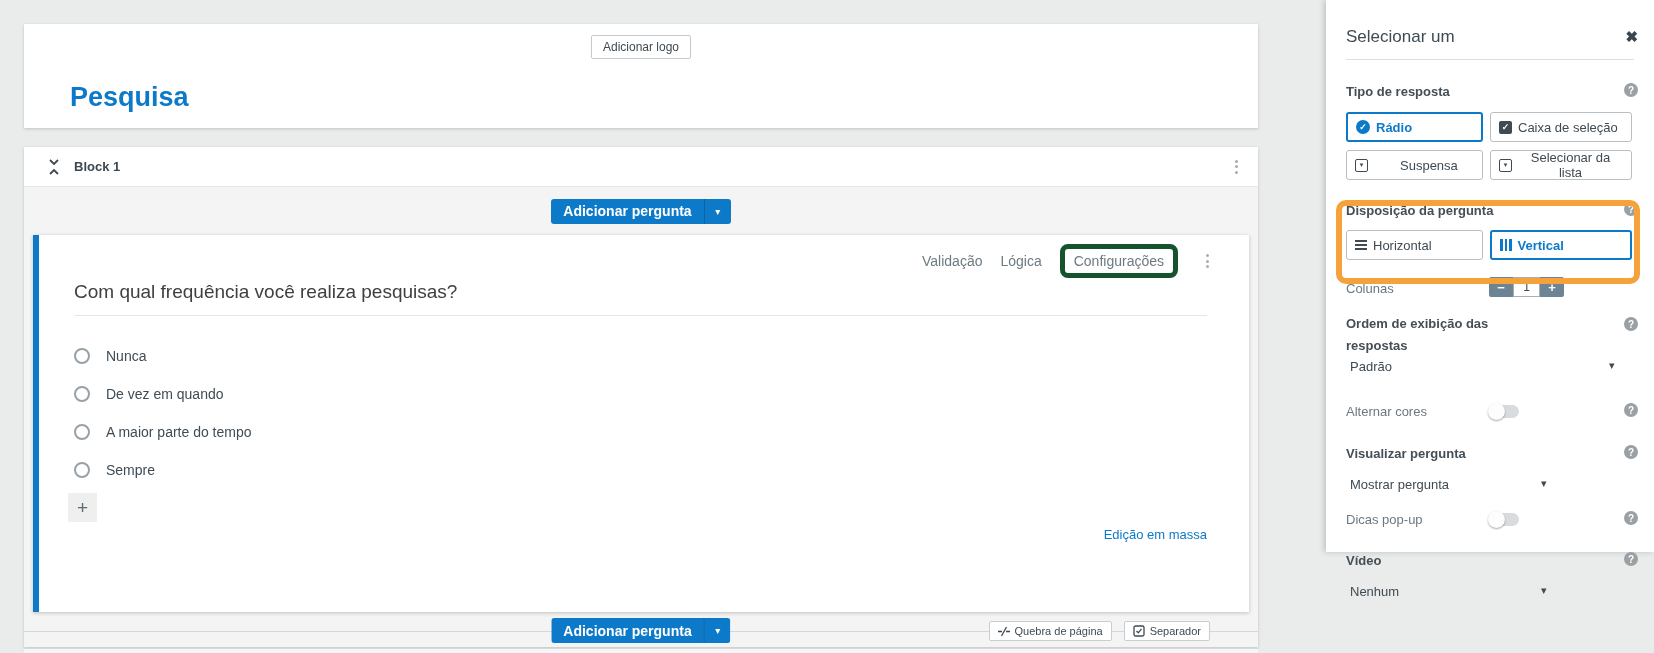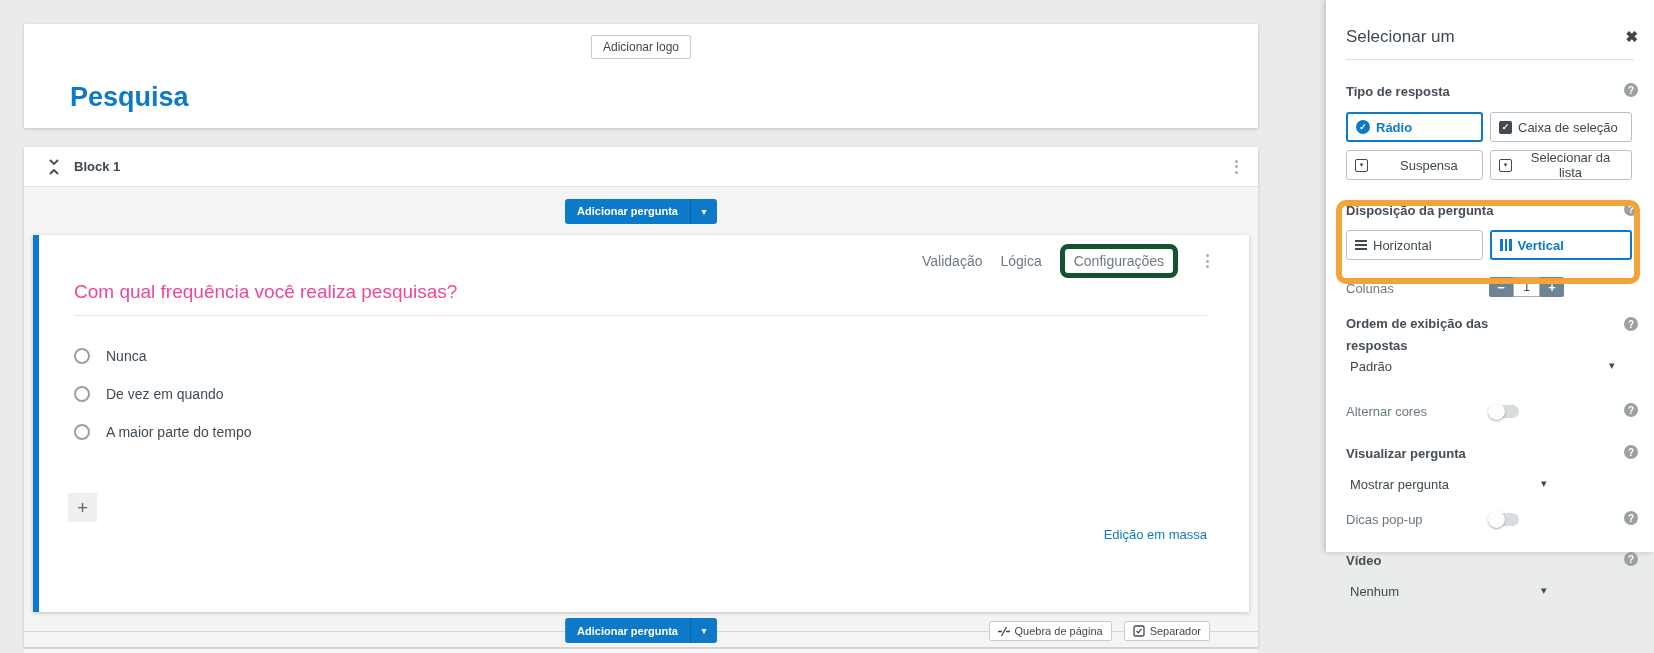--- a/index.html
+++ b/index.html
@@ -26,37 +26,37 @@
   .collapse-btn { margin:0 14px 0 8px; cursor:pointer; display:flex; }
   .block-name { font-size:13px; font-weight:700; color:#3c4852; }
   .kebab { display:flex; flex-direction:column; gap:2.5px; cursor:pointer; padding:4px; }
   .kebab i { width:3px; height:3px; border-radius:50%; background:#a4adb2; }
   .block-kebab { margin-left:auto; }
 
   .add-q-row-top { position:absolute; left:0; top:40px; width:100%; height:48px;
     display:flex; justify-content:center; align-items:center; }
 
   .split-btn { display:inline-flex; height:25px; border-radius:3px; overflow:hidden; cursor:pointer; }
-  .split-main { background:#0d7ac9; color:#fff; font-size:11px; font-weight:700;
+  .split-main { background:#0d7ac9; color:#fff; font-size:14px; font-weight:700;
     padding:0 12px; display:flex; align-items:center; border:none; font-family:inherit; cursor:pointer; }
   .split-caret { background:#0d7ac9; border:none; border-left:1px solid #0a62a2; width:27px;
     display:flex; align-items:center; justify-content:center; color:#fff; font-size:10px; cursor:pointer; }
 
   
   .question-card { position:absolute; left:9px; top:88px; width:1216px; height:377px;
     background:#fff; box-shadow:0 1px 4px rgba(0,0,0,.22); }
   .question-card::before { content:""; position:absolute; left:0; top:0; bottom:0; width:6px; background:#0d7ac9; }
 
   .q-toolbar { position:absolute; top:9px; right:36px; display:flex; align-items:center; gap:18px;
     font-size:14px; color:#6e7a82; }
   .q-tab { cursor:pointer; }
   .hl-inline { border:5px solid #14532d; border-radius:8px; padding:4px 9px; }
   .q-kebab { margin-left:6px; }
 
-  .q-title { position:absolute; left:41px; top:46px; font-size:19px; color:#ec4899; cursor:text; }
+  .q-title { position:absolute; left:41px; top:46px; font-size:19px; color:#404040; cursor:text; }
   .q-underline { position:absolute; left:41px; right:42px; top:80px; border-top:1px solid #e4e7e9; }
 
   .options { position:absolute; left:41px; top:102px; }
   .opt { display:flex; align-items:center; gap:16px; height:38px; cursor:pointer; }
   .radio { width:16px; height:16px; border:2px solid #97a1a8; border-radius:50%; background:#fff; flex:none; }
   .opt span.lbl { font-size:14px; color:#3f4c56; }
 
   .add-choice { position:absolute; left:35px; top:258px; width:29px; height:29px;
     background:#efefef; border:none; color:#5e6a72; font-size:19px; line-height:1;
     display:flex; align-items:center; justify-content:center; cursor:pointer; font-family:inherit; }
@@ -177,20 +177,24 @@
         <span class="radio"></span>
         <span class="lbl">Nunca</span>
       </div>
       <div class="opt">
         <span class="radio"></span>
         <span class="lbl">De vez em quando</span>
       </div>
       <div class="opt">
         <span class="radio"></span>
         <span class="lbl">A maior parte do tempo</span>
+      </div>
+      <div class="opt">
+        <span class="radio"></span>
+        <span class="lbl">Sempre</span>
       </div>
     </div>
 
     <button class="add-choice">
       <span>+</span>
     </button>
     <span class="bulk-edit">Edição em massa</span>
   </div>
 
   <div class="bottom-line"></div>

